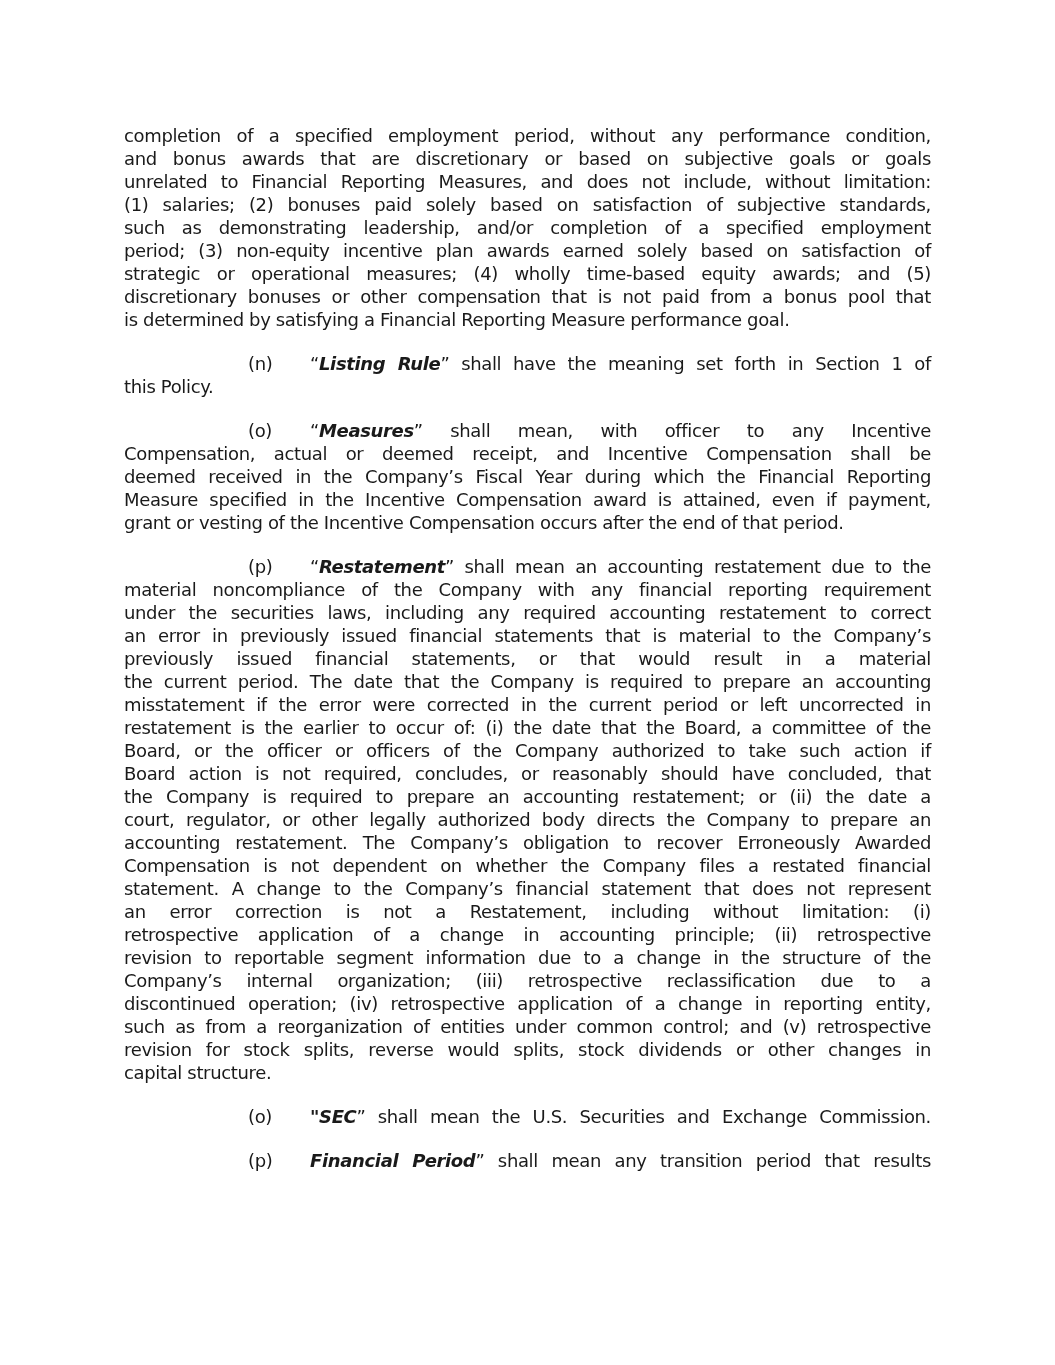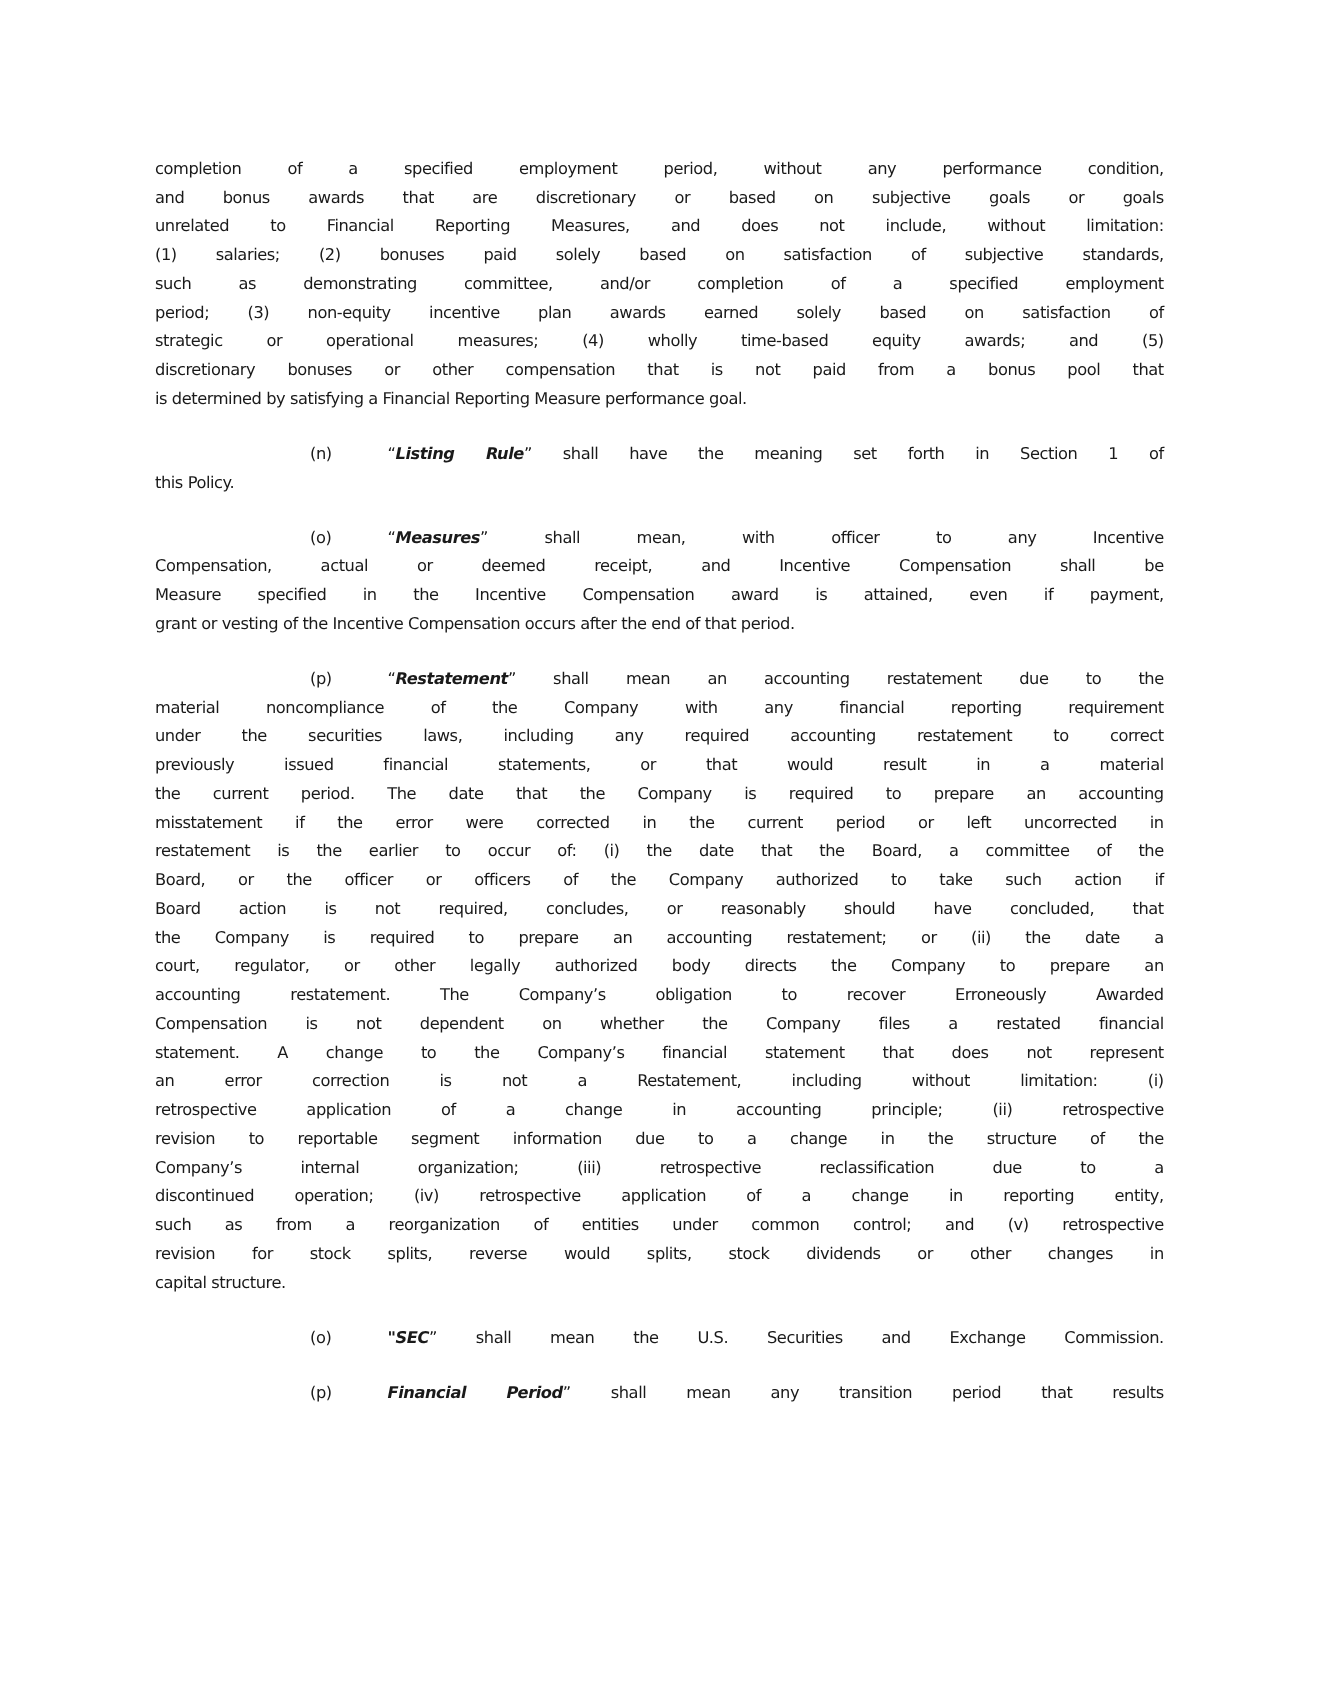--- a/index.html
+++ b/index.html
@@ -21,21 +21,21 @@
       top: 124px;
       width: 807px;
     }
     .para {
       margin: 0 0 21px 0;
     }
     .line {
       display: block;
       height: 23px;
       line-height: 23px;
-      font-size: 13px;
+      font-size: 18px;
       letter-spacing: -0.35px;
       word-spacing: 0px;
       white-space: nowrap;
       text-align: justify;
       text-align-last: justify;
     }
     .line.last {
       text-align: right;
       text-align-last: left;
     }
@@ -57,43 +57,45 @@
 </head>
 <body>
 
 <div class="page">
 
   <div class="para">
     <span class="line">completion of a specified employment period, without any performance condition,</span>
     <span class="line">and bonus awards that are discretionary or based on subjective goals or goals</span>
     <span class="line">unrelated to Financial Reporting Measures, and does not include, without limitation:</span>
     <span class="line">(1) salaries; (2) bonuses paid solely based on satisfaction of subjective standards,</span>
-    <span class="line">such as demonstrating committee, and/or completion of a specified employment</span>
+    <span class="line">such as demonstrating leadership, and/or completion of a specified employment</span>
     <span class="line">period; (3) non-equity incentive plan awards earned solely based on satisfaction of</span>
     <span class="line">strategic or operational measures; (4) wholly time-based equity awards; and (5)</span>
     <span class="line">discretionary bonuses or other compensation that is not paid from a bonus pool that</span>
     <span class="line last">is determined by satisfying a Financial Reporting Measure performance goal.</span>
   </div>
 
   <div class="para">
     <span class="line first"><span class="label">(n)</span><span class="q">“</span><span class="term">Listing Rule</span><span class="q">”</span><span> shall have the meaning set forth in Section 1 of</span></span>
     <span class="line last">this Policy.</span>
   </div>
 
   <div class="para">
     <span class="line first"><span class="label">(o)</span><span class="q">“</span><span class="term">Measures</span><span class="q">”</span><span> shall mean, with officer to any Incentive</span></span>
     <span class="line">Compensation, actual or deemed receipt, and Incentive Compensation shall be</span>
+    <span class="line">deemed received in the Company’s Fiscal Year during which the Financial Reporting</span>
     <span class="line">Measure specified in the Incentive Compensation award is attained, even if payment,</span>
     <span class="line last">grant or vesting of the Incentive Compensation occurs after the end of that period.</span>
   </div>
 
   <div class="para">
     <span class="line first"><span class="label">(p)</span><span class="q">“</span><span class="term">Restatement</span><span class="q">”</span><span> shall mean an accounting restatement due to the</span></span>
     <span class="line">material noncompliance of the Company with any financial reporting requirement</span>
     <span class="line">under the securities laws, including any required accounting restatement to correct</span>
+    <span class="line">an error in previously issued financial statements that is material to the Company’s</span>
     <span class="line">previously issued financial statements, or that would result in a material</span>
     <span class="line">the current period. The date that the Company is required to prepare an accounting</span>
     <span class="line">misstatement if the error were corrected in the current period or left uncorrected in</span>
     <span class="line">restatement is the earlier to occur of: (i) the date that the Board, a committee of the</span>
     <span class="line">Board, or the officer or officers of the Company authorized to take such action if</span>
     <span class="line">Board action is not required, concludes, or reasonably should have concluded, that</span>
     <span class="line">the Company is required to prepare an accounting restatement; or (ii) the date a</span>
     <span class="line">court, regulator, or other legally authorized body directs the Company to prepare an</span>
     <span class="line">accounting restatement. The Company’s obligation to recover Erroneously Awarded</span>
     <span class="line">Compensation is not dependent on whether the Company files a restated financial</span>

